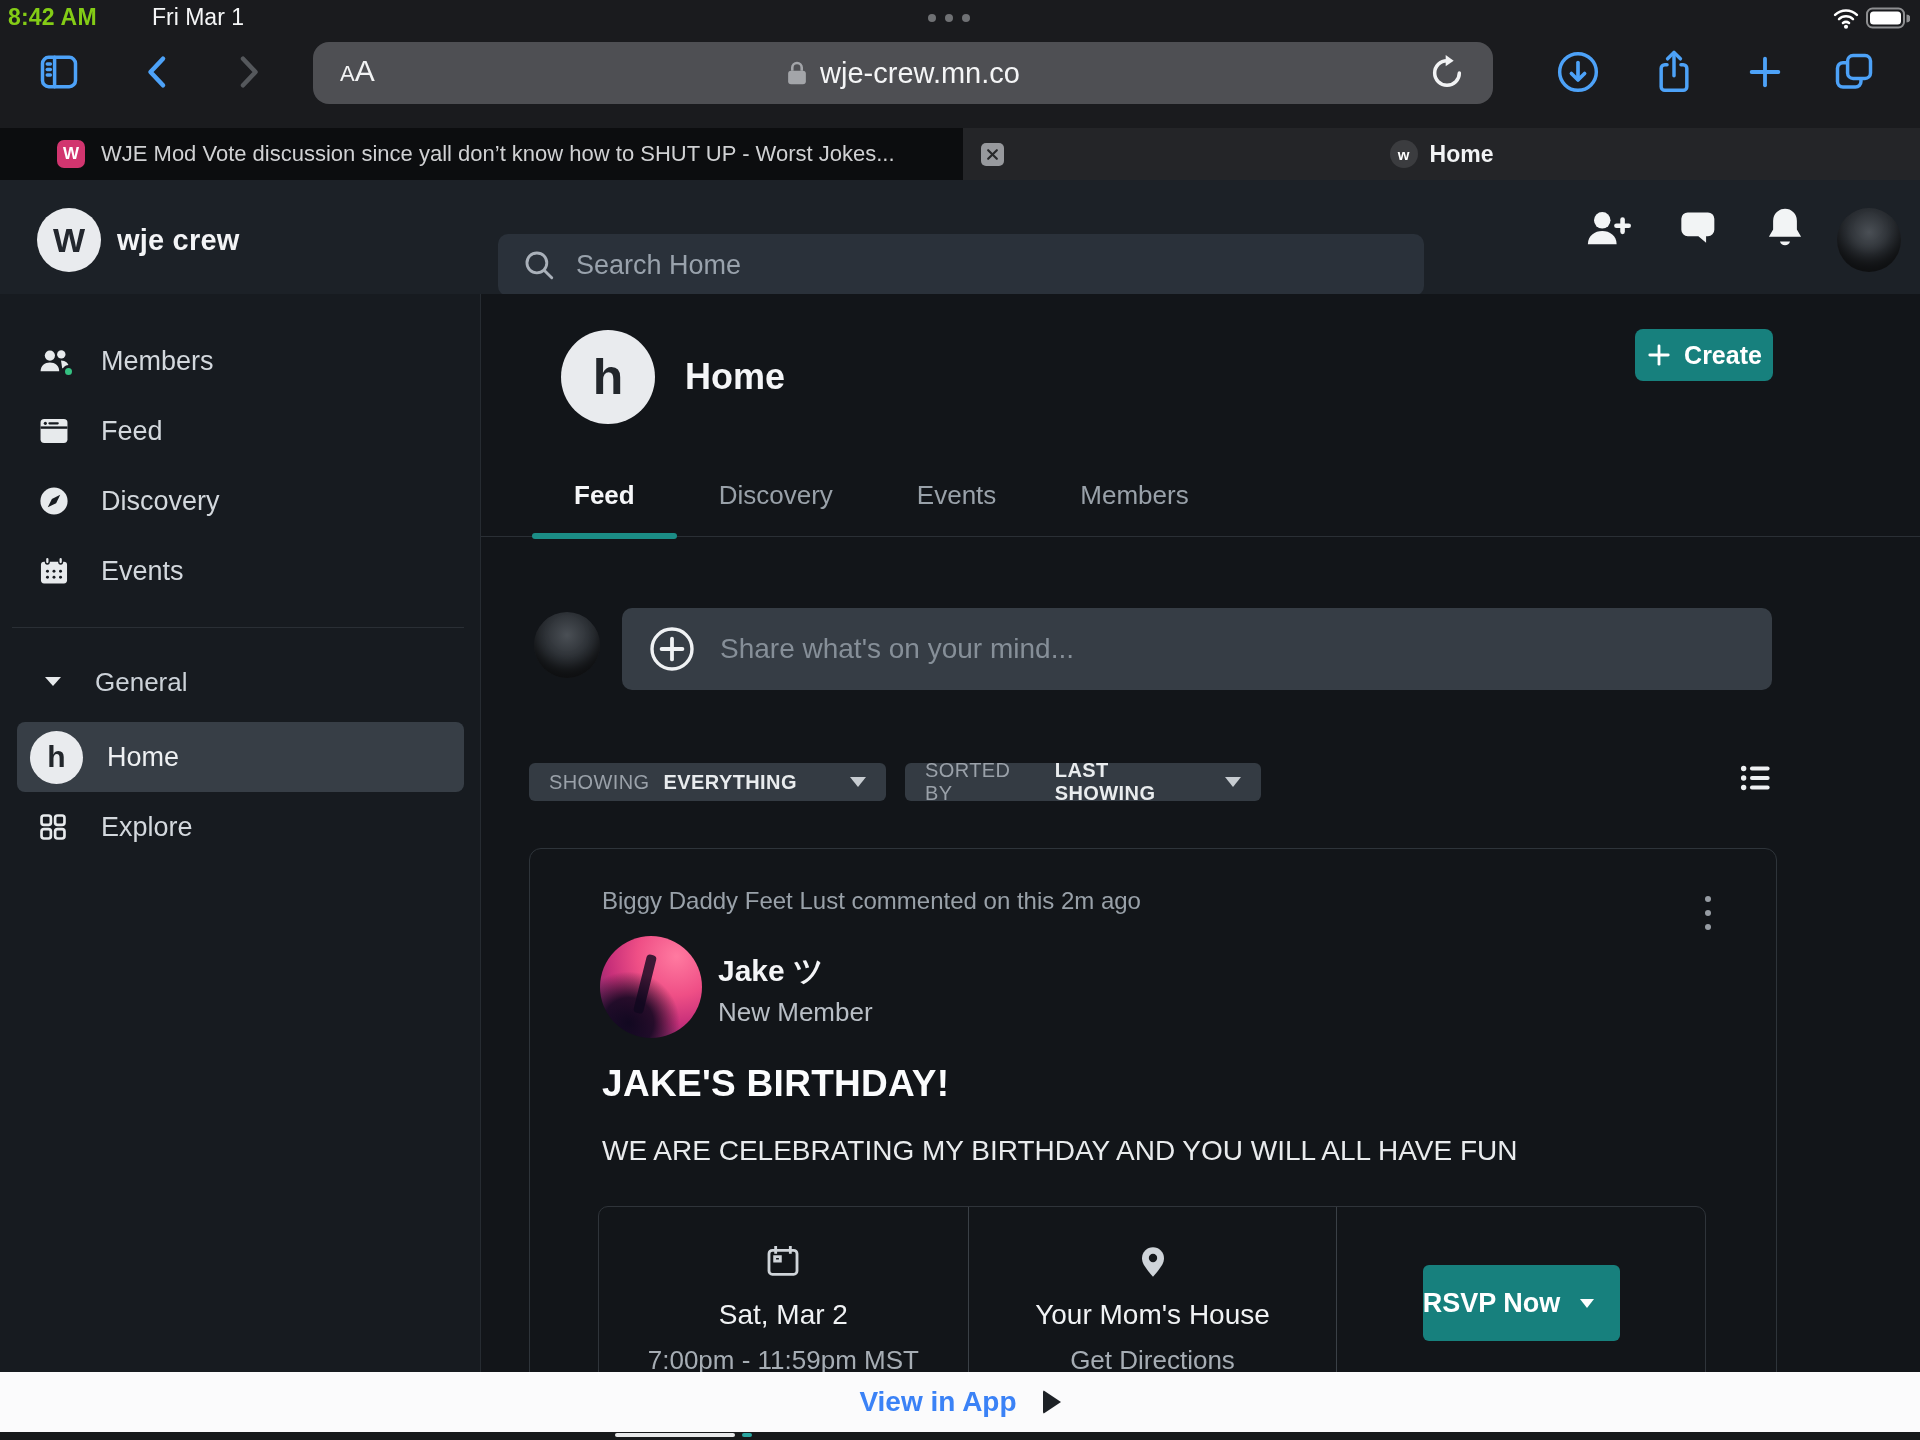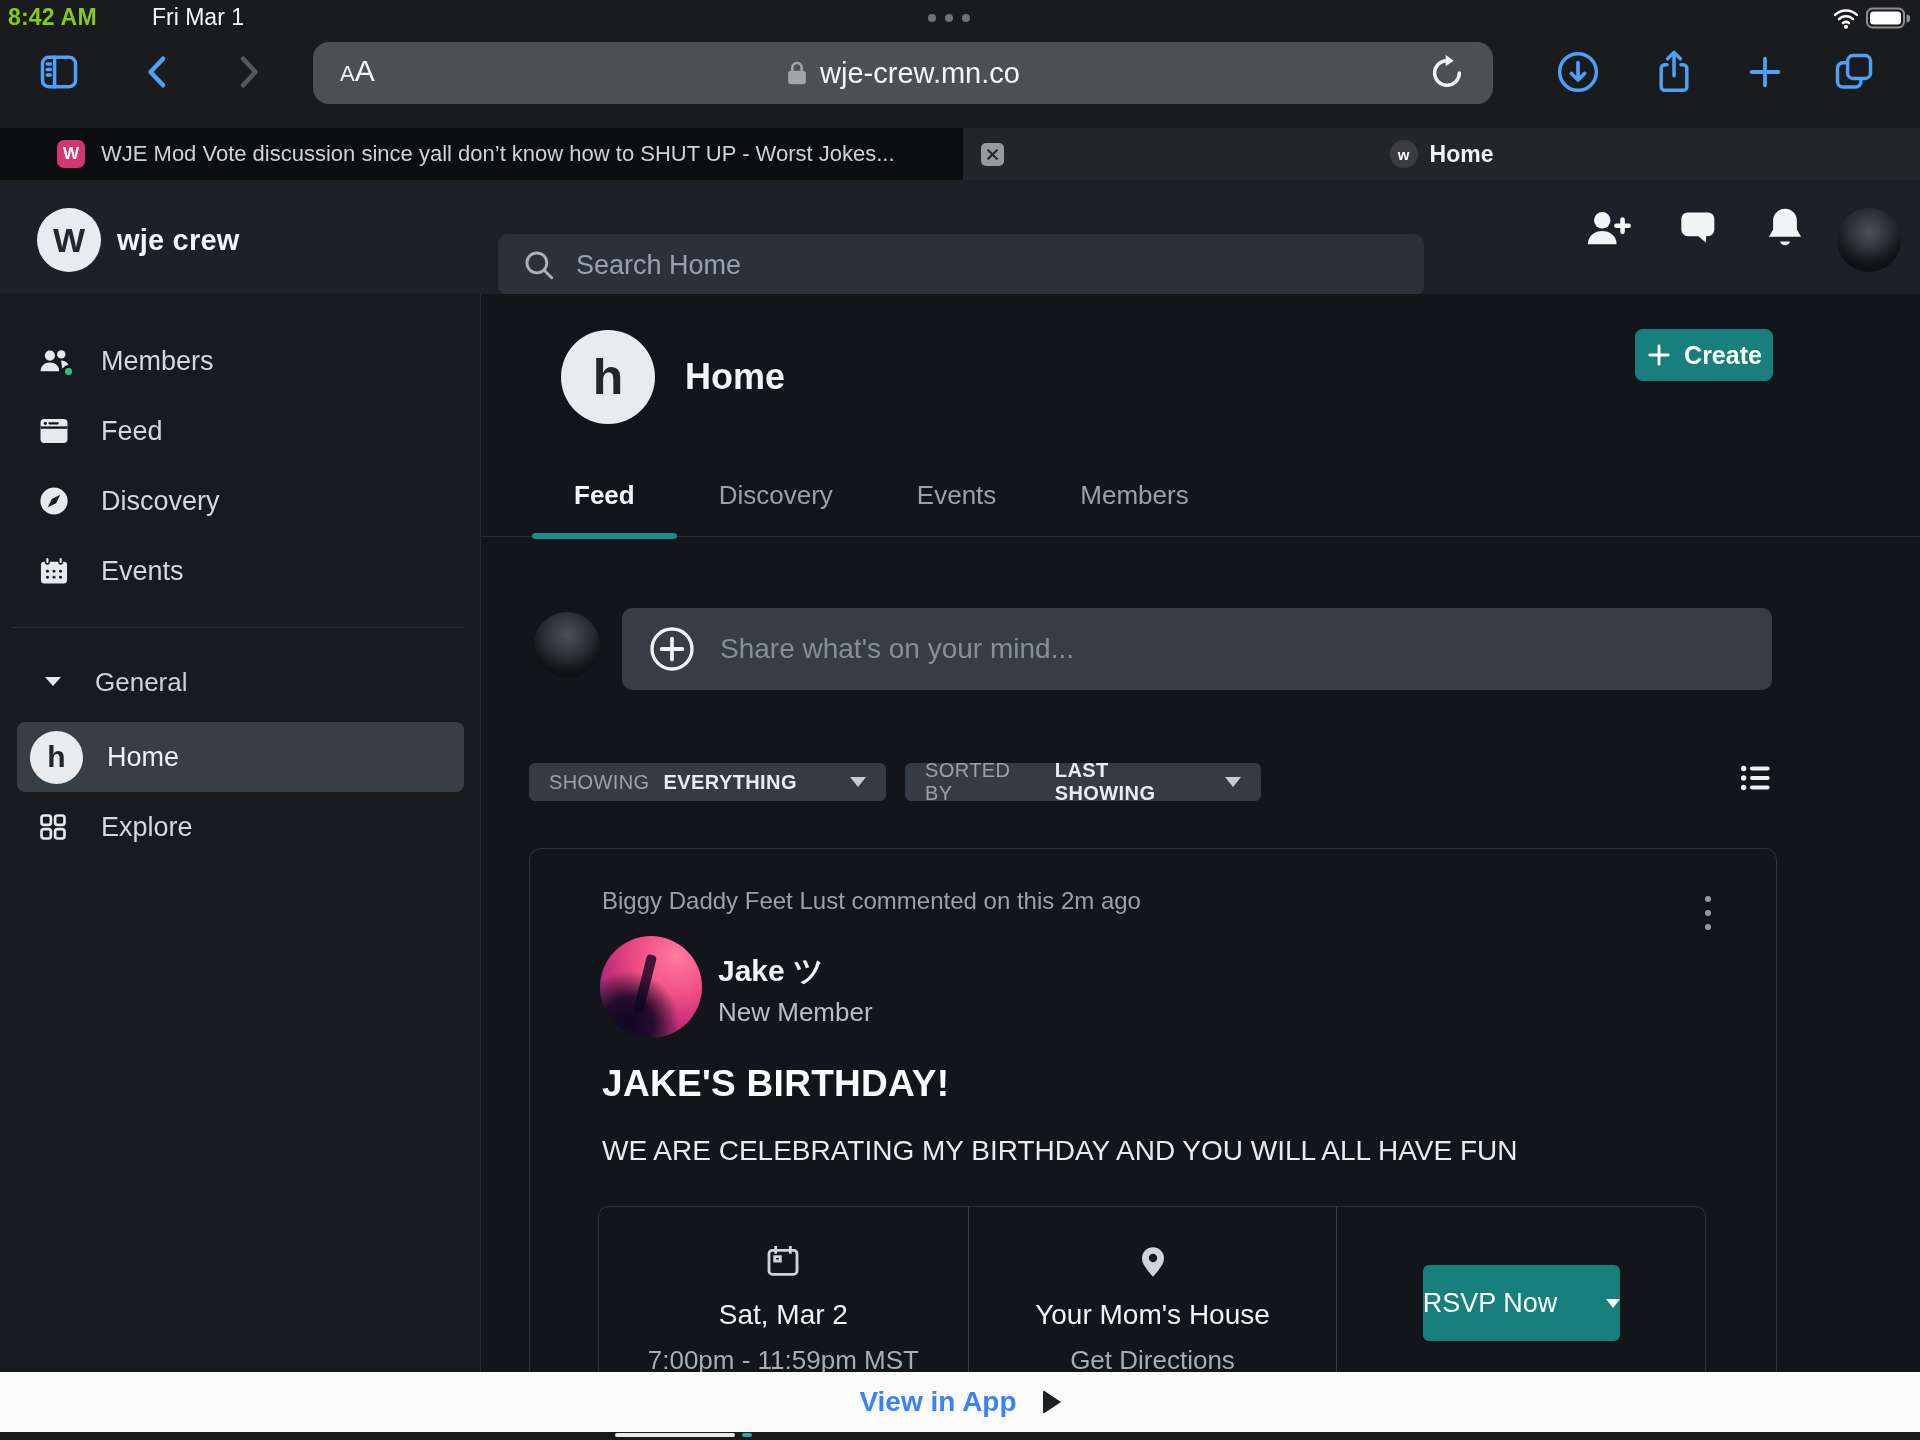--- a/index.html
+++ b/index.html
@@ -92,21 +92,21 @@
   .author { position:absolute; left:188px; top:102px; color:#f4f5f7; font-size:30px; font-weight:600; }
   .badge { position:absolute; left:188px; top:148px; color:#b8bec5; font-size:26px; }
   .post-title { position:absolute; left:72px; top:214px; color:#fbfcfd; font-size:37px; font-weight:800; letter-spacing:.3px; }
   .post-body { position:absolute; left:72px; top:286px; color:#e9ebed; font-size:28px; }
   .event-box { position:absolute; left:68px; top:357px; width:1108px; height:240px; border:1px solid #2f343a; border-radius:10px; display:flex; }
   .event-col { width:369px; display:flex; flex-direction:column; align-items:center; padding-top:34px; position:relative; }
   .event-col + .event-col { border-left:1px solid #3a4046; }
   .ev-ic { color:#cfd4d9; margin-bottom:18px; }
   .ev-main { color:#f0f2f4; font-size:28px; font-weight:400; margin-bottom:14px; }
   .ev-sub { color:#a6adb4; font-size:26px; }
-  .rsvp-btn { margin-top:24px; width:197px; height:76px; background:#17807d; border-radius:6px; display:flex; align-items:center; justify-content:space-between; gap:20px; color:#fff; font-size:27px; font-weight:400; }
+  .rsvp-btn { margin-top:24px; width:197px; height:76px; background:#17807d; border-radius:6px; display:flex; align-items:center; justify-content:flex-start; gap:20px; color:#fff; font-size:27px; font-weight:700; }
   .caret-sm { width:0; height:0; border-left:7px solid transparent; border-right:7px solid transparent; border-top:9px solid #fff; }
 
   
   .footer { left:0; top:1372px; width:1920px; height:60px; background:#fbfbfc; display:flex; align-items:center; justify-content:center; gap:26px; }
   .footer-label { color:#3b82f6; font-size:28px; font-weight:700; }
   .play { width:0; height:0; border-top:12px solid transparent; border-bottom:12px solid transparent; border-left:18px solid #1d2126; border-radius:2px; }
   .bottom-strip { left:0; top:1432px; width:1920px; height:8px; background:#17191b; }
   .frag-w { left:615px; top:1433px; width:120px; height:4px; background:#e8e9ea; border-radius:2px; }
   .frag-t { left:742px; top:1433px; width:10px; height:4px; background:#2aa6a0; border-radius:2px; }
 </style>

